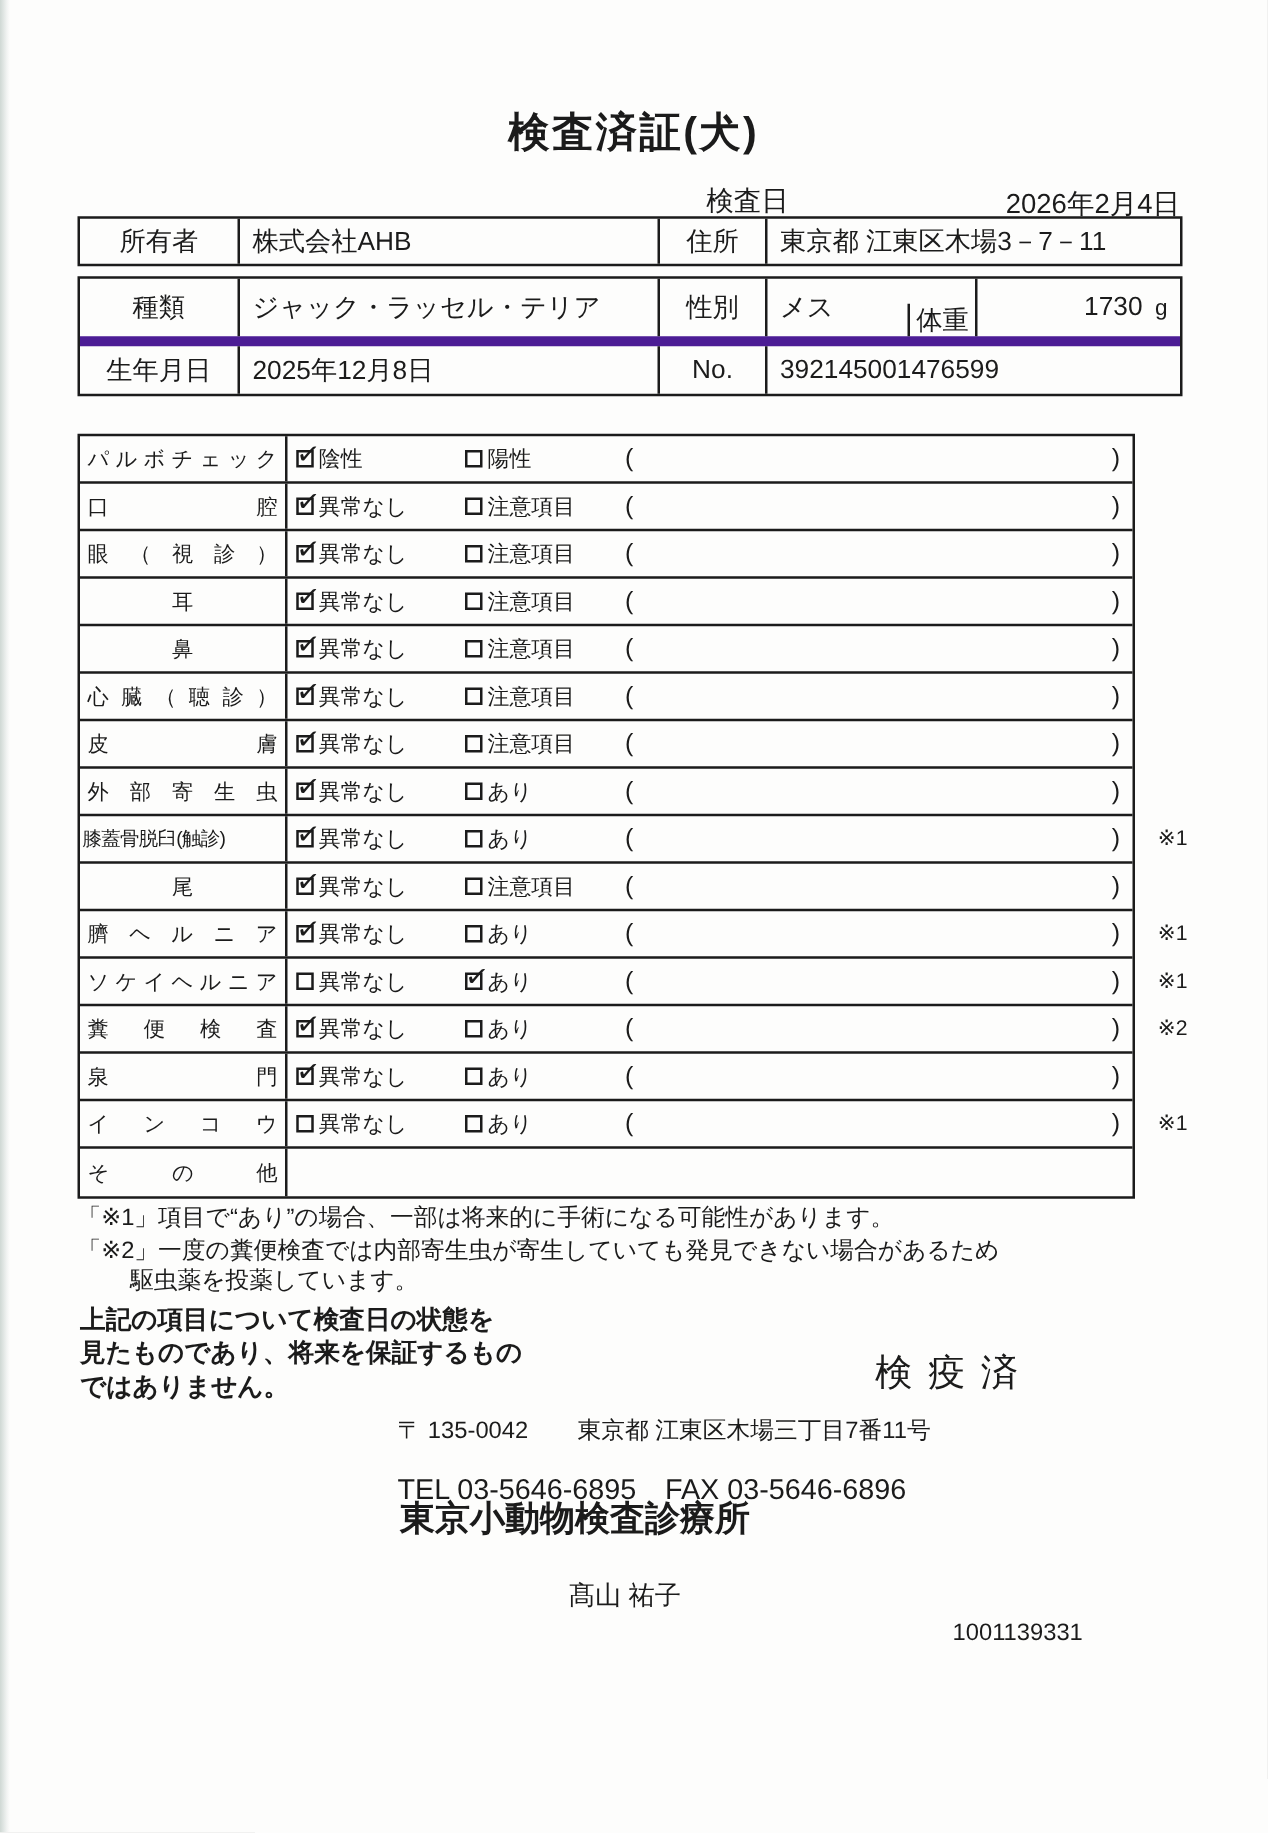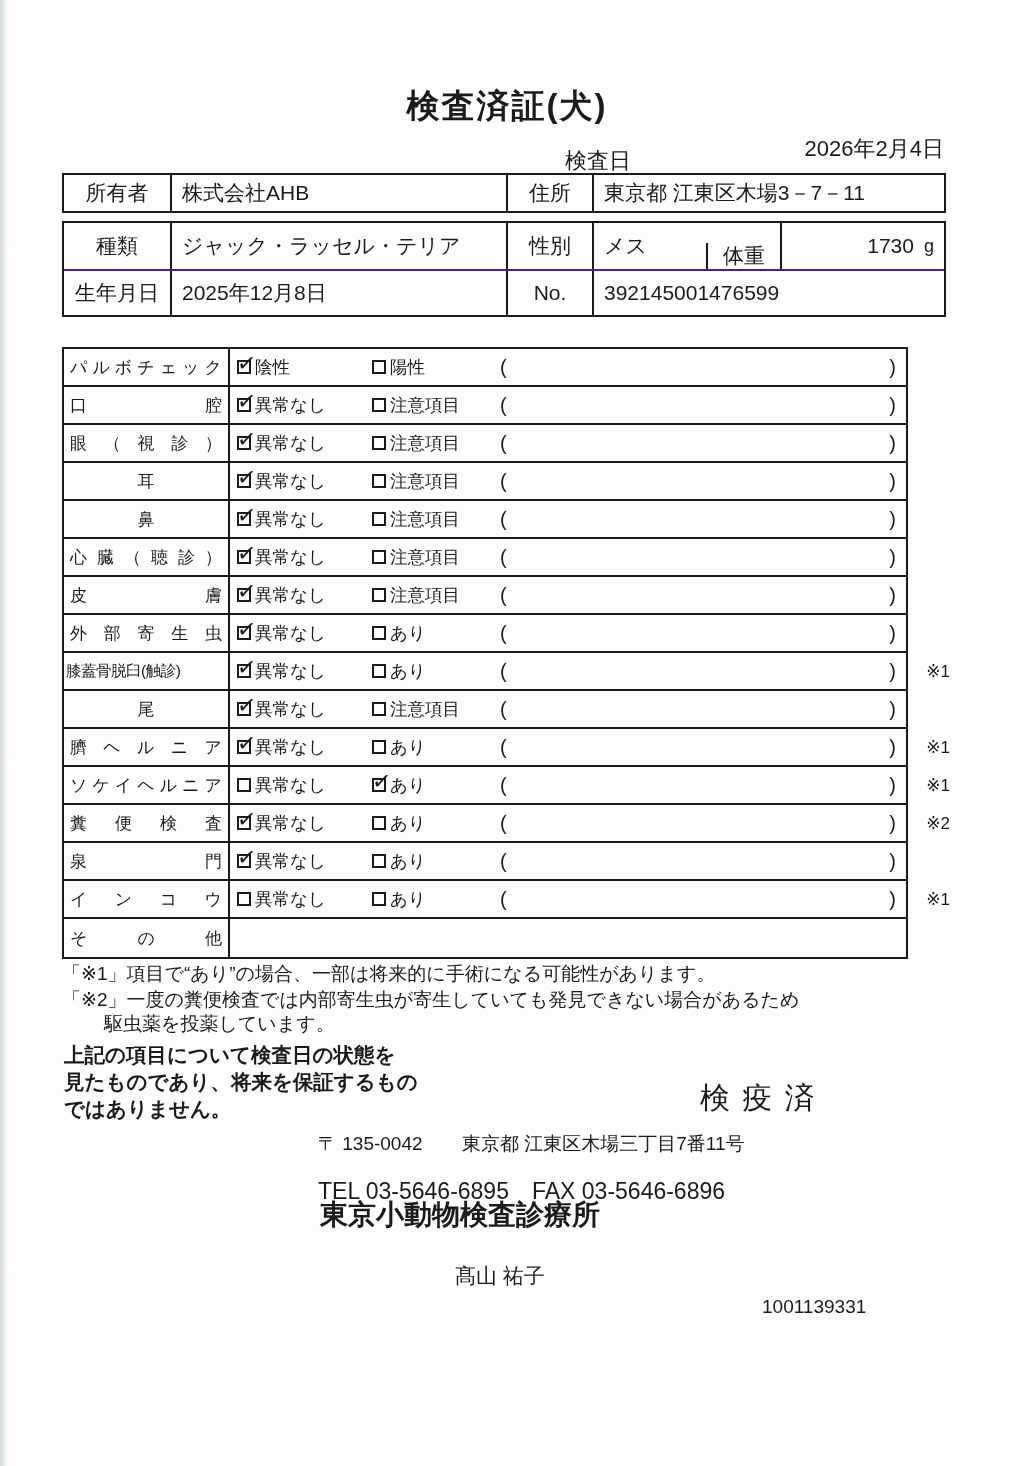--- a/index.html
+++ b/index.html
@@ -7,39 +7,39 @@
   .page {
     position:relative; width:1014px; height:1466px; margin:0 auto;
     background:#fdfdfc; color:#1b1b1b; overflow:hidden;
     font-family:"Liberation Sans","DejaVu Sans",sans-serif;
   }
   .scan-edge { position:absolute; left:0; top:0; width:8px; height:100%;
     background:linear-gradient(90deg,#cfd8d4,#f2f4f3 70%,rgba(255,255,255,0)); }
   .title { position:absolute; top:84px; left:0; width:100%; text-align:center;
     font-size:33px; font-weight:bold; letter-spacing:2px; }
   .date-label { position:absolute; top:146px; left:565px; font-size:22px; }
-  .date-value { position:absolute; top:134px; right:70px; font-size:22px;margin-left:17px; }
+  .date-value { position:absolute; top:148px; right:70px; font-size:22px;margin-left:17px; }
 
   
   .tbl { position:absolute; left:62px; width:884px; border:2px solid #1b1b1b; }
   .tbl1 { top:173px; }
   .tbl2 { top:221px; }
   .trow { display:flex; height:36px; }
   .tbl2 .trow { height:46px; }
-  .tbl2 .trow + .trow { border-top:2px solid #4c1d95; }
+  .tbl2 .trow + .trow { border-top:8px solid #4c1d95; }
   .cell { display:flex; align-items:center; font-size:21px; overflow:hidden;
     border-left:2px solid #1b1b1b; padding:0 10px; white-space:nowrap; }
   .cell:first-child { border-left:none; }
   .cell.lbl { justify-content:center; padding:0 4px; }
-  .w-lbl1 { width:106px; flex:none; }
+  .w-lbl1 { width:126px; flex:none; }
   .w-val1 { width:336px; flex:none; }
   .w-lbl2 { width:86px; flex:none; }
   .w-rest { flex:1; }
   .w-sex { width:114px; flex:none; }
-  .w-wt  { width:74px; flex:none;margin-top:20px; }
+  .w-wt  { width:54px; flex:none;margin-top:20px; }
   .w-wtval { flex:1; justify-content:flex-end; }
   .w-wtval .unit { font-size:18px; margin-left:10px; }
 
   .intro { position:absolute; top:317px; left:64px; font-size:19px; font-weight:bold; }
 
   
   .cl { position:absolute; top:347px; left:62px; width:846px; border:2px solid #1b1b1b; }
   .cl-row { position:relative; display:flex; height:38px; border-bottom:2px solid #1b1b1b; }
   .cl-row:last-child { border-bottom:none; }
   .cl-label { width:166px; flex:none; border-right:2px solid #1b1b1b;

